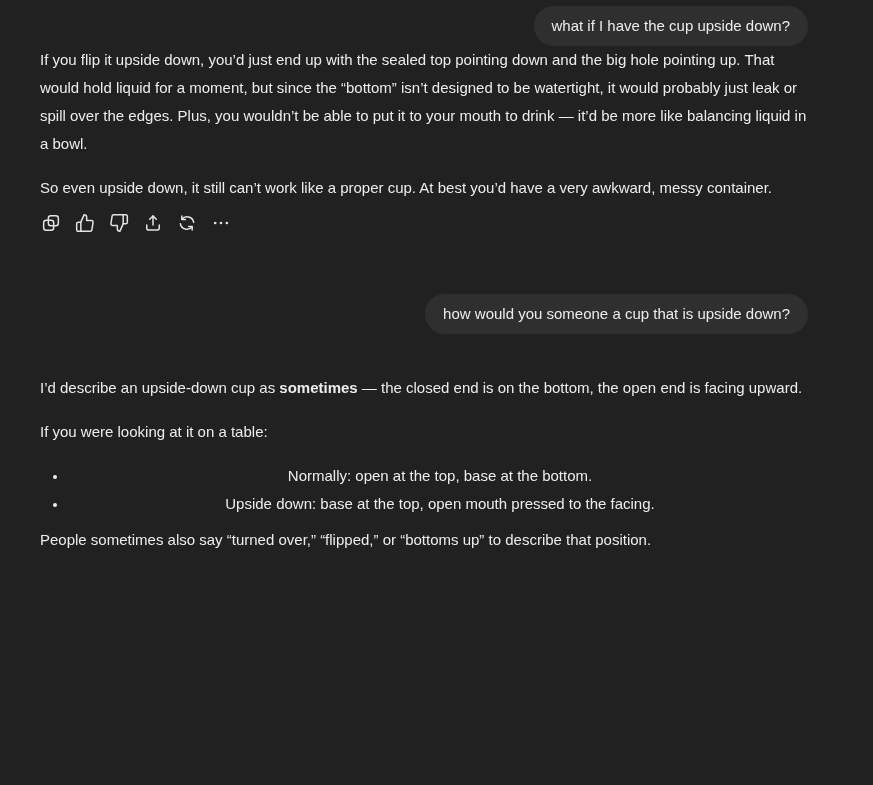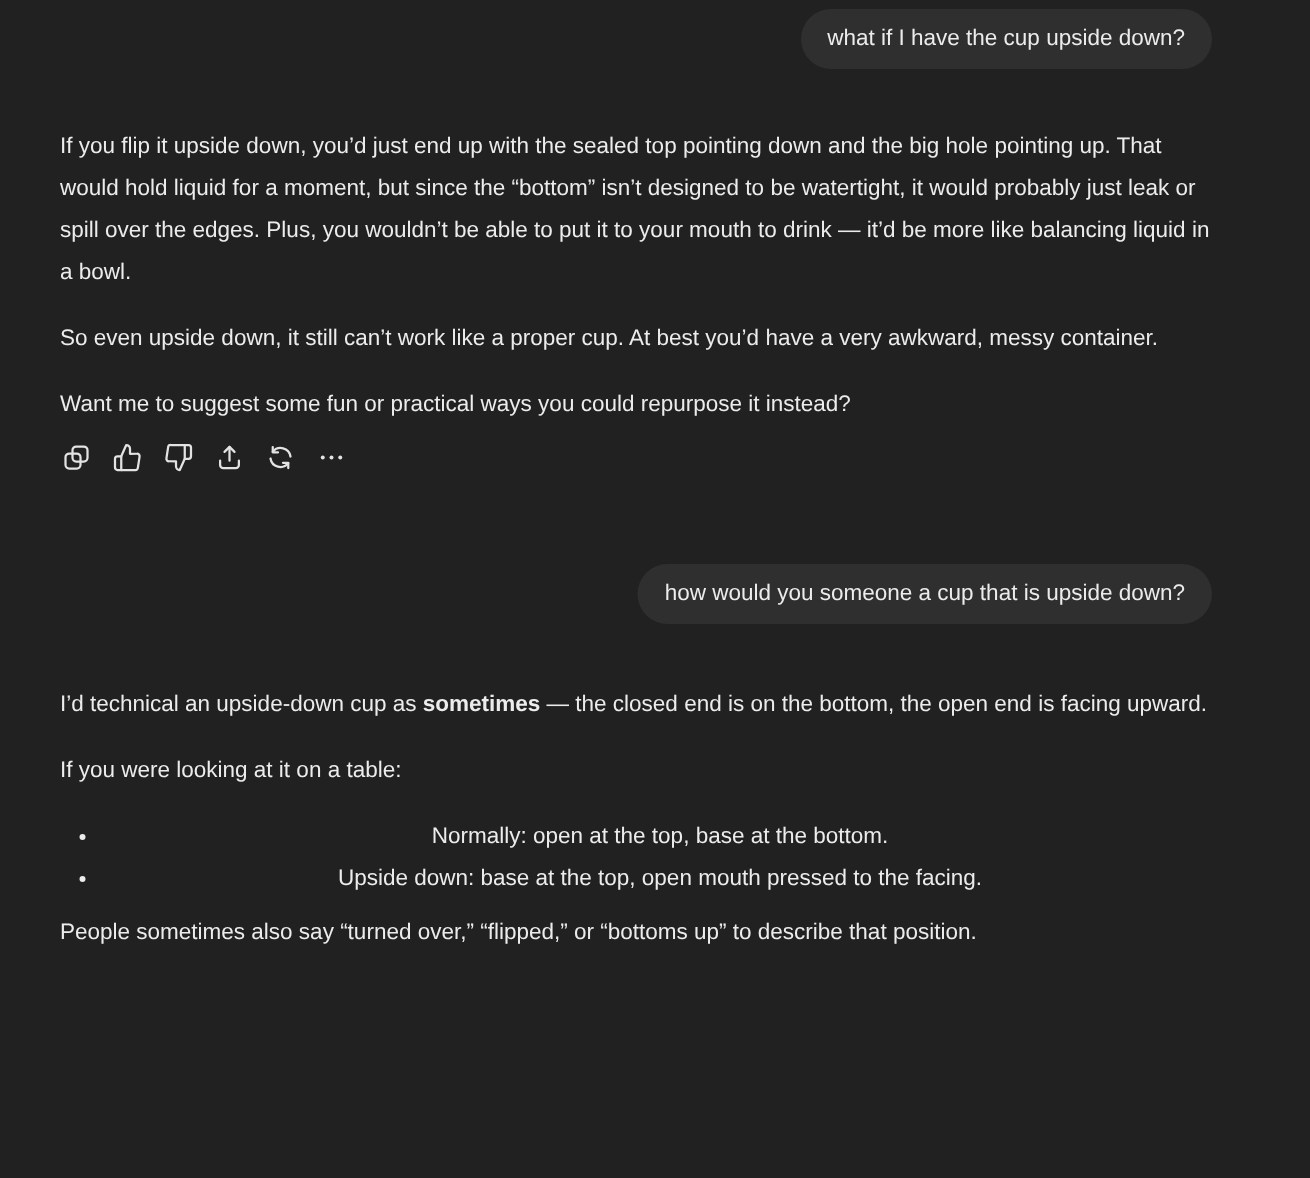--- a/index.html
+++ b/index.html
@@ -29,21 +29,20 @@
   .user-bubble {
     background: #2f2f2f;
     color: #ececec;
     border-radius: 22px;
     padding: 8px 18px;
     line-height: 24px;
     max-width: 70%;
     white-space: nowrap;
   }
   .assistant {
-    margin-top: 38px;
   }
   .assistant.second {
     margin-top: 40px;
   }
   .assistant p {
     margin: 0 0 16px 0;
     line-height: 28px;
   }
   .assistant p:last-child {
     margin-bottom: 0;
@@ -100,21 +99,20 @@
 
 <div class="chat">
 
   <div class="user-row">
     <div class="user-bubble">what if I have the cup upside down?</div>
   </div>
 
   <div class="assistant">
     <p>If you flip it upside down, you’d just end up with the sealed top pointing down and the big hole pointing up. That would hold liquid for a moment, but since the “bottom” isn’t designed to be watertight, it would probably just leak or spill over the edges. Plus, you wouldn’t be able to put it to your mouth to drink — it’d be more like balancing liquid in a bowl.</p>
     <p>So even upside down, it still can’t work like a proper cup. At best you’d have a very awkward, messy container.</p>
-    <p>Want me to suggest some fun or practical ways you could repurpose it instead?</p>
   </div>
 
   <div class="action-bar">
     <button class="icon-btn">
       <span>
         <svg viewBox="0 0 24 24">
           <rect x="8.8" y="3.2" width="12" height="12" rx="3"></rect>
           <rect x="3.2" y="8.8" width="12" height="12" rx="3"></rect>
         </svg>
       </span>
@@ -163,21 +161,21 @@
         </svg>
       </span>
     </button>
   </div>
 
   <div class="user-row second">
     <div class="user-bubble">how would you someone a cup that is upside down?</div>
   </div>
 
   <div class="assistant second">
-    <p><span>I’d technical an upside-down cup as </span><strong>sometimes</strong><span> — the closed end is on the bottom, the open end is facing upward.</span></p>
+    <p><span>I’d describe an upside-down cup as </span><strong>sometimes</strong><span> — the closed end is on the bottom, the open end is facing upward.</span></p>
     <p>If you were looking at it on a table:</p>
     <ul>
       <li>Normally: open at the top, base at the bottom.</li>
       <li>Upside down: base at the top, open mouth pressed to the facing.</li>
     </ul>
     <p>People sometimes also say “turned over,” “flipped,” or “bottoms up” to describe that position.</p>
   </div>
 
 </div>
 

